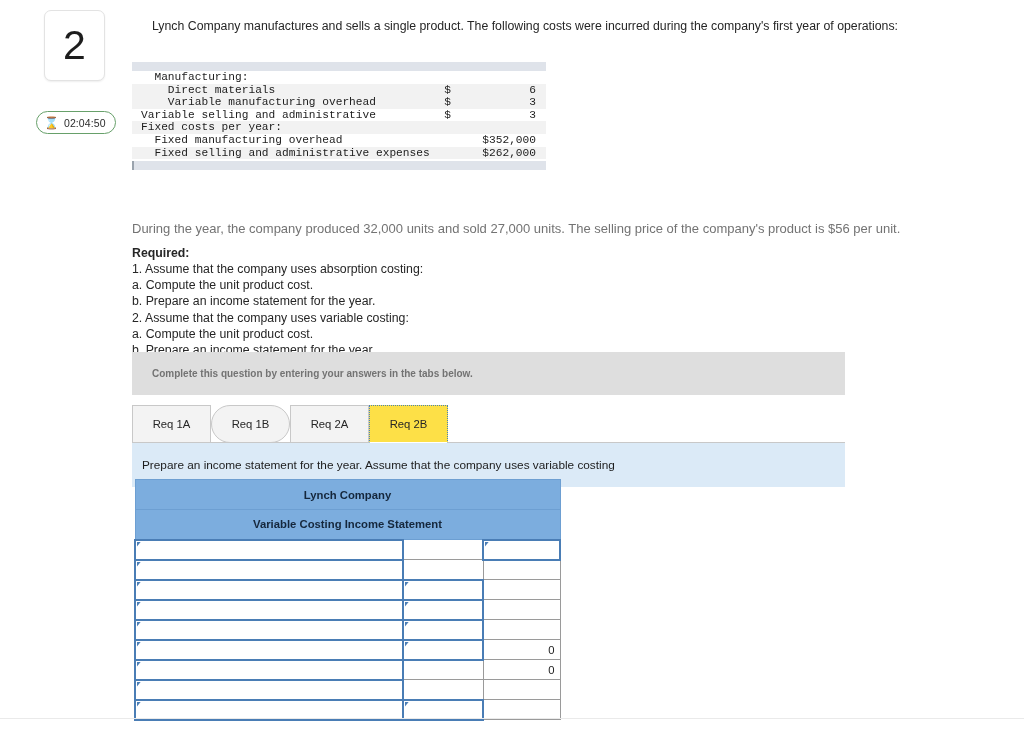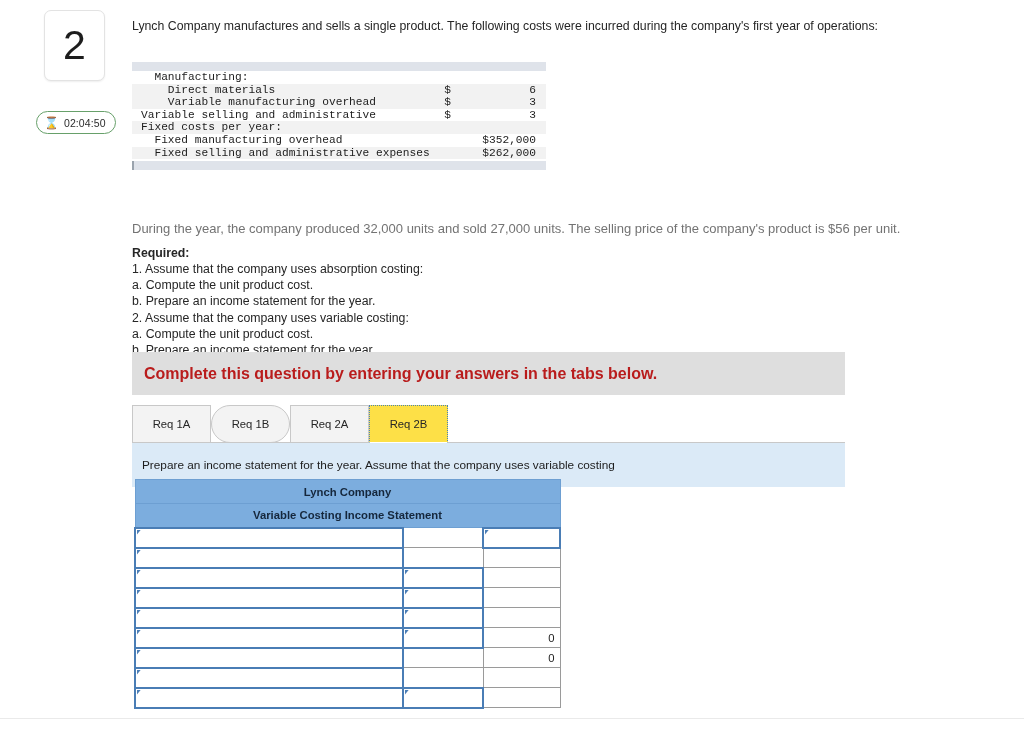--- a/index.html
+++ b/index.html
@@ -42,21 +42,21 @@
     display: flex; align-items: center; gap: 5px;
   }
   .timer .glyph { font-size: 12px; color: #3f8a45; line-height: 1; }
   .timer .ttext { font-size: 10.5px; color: #2c2c2c; letter-spacing: .1px; }
 
   
   .main { position: absolute; left: 132px; top: 0; width: 892px; height: 729px; }
 
   .intro {
     position: absolute; left: 0; top: 18px; width: 786px;
-    font-size: 12.3px; color: #262626; line-height: 1.45;
+    font-size: 12.3px; color: #262626; line-height: 1.45; text-align: center;
   }
 
   
   .costbox {
     position: absolute; left: 0; top: 62px; width: 414px;
   }
   .costbox .topbar { height: 9px; background: #dfe3ea; }
   .costbox .cgrid {
     font-family: "Liberation Mono", "DejaVu Sans Mono", monospace;
     font-size: 11.2px; color: #1c1c1c;
@@ -77,21 +77,21 @@
   }
 
   .reqblock { position: absolute; left: 0; top: 246px; width: 600px; font-size: 12.3px; color: #262626; }
   .reqblock .rhead { font-weight: bold; margin-bottom: 1px; }
   .reqblock .rline { line-height: 1.32; }
 
   .banner {
     position: absolute; left: 0; top: 352px; width: 713px; height: 43px;
     background: #dedede; display: flex; align-items: center;
   }
-  .banner span { font-size: 16px; font-weight: bold; color: #b91c1c; padding-left: 12px; }
+  .banner span { font-size: 10px; font-weight: bold; color: #737373; padding-left: 20px; }
 
   
   .tabstrip { position: absolute; left: 0; top: 405px; width: 713px; height: 38px; }
   .tab {
     position: absolute; top: 0; height: 38px; width: 79px;
     display: flex; align-items: center; justify-content: center;
     font-size: 11.3px; color: #262626;
     background: #f3f3f3; border: 1px solid #c8c8c8;
   }
   .tab.active {
@@ -115,21 +115,21 @@
   }
   .ansgrid col.c1 { width: 268px; }
   .ansgrid col.c2 { width: 80px; }
   .ansgrid col.c3 { width: 77px; }
 
   .ansgrid td { padding: 0; height: 20px; border: 1px solid #9a9a9a; background: #fff; }
 
   .ansgrid tr.htitle td {
     background: #7cadde; border: 1px solid #6d9fd2;
     text-align: center; font-size: 11.3px; font-weight: bold; color: #15273c;
-    height: 24px;
+    height: 30px;
   }
 
   
   td.inp {
     border: 2px solid #4a7db5;
     position: relative;
     background: #fff;
   }
   td.inp::before {
     content: "";

